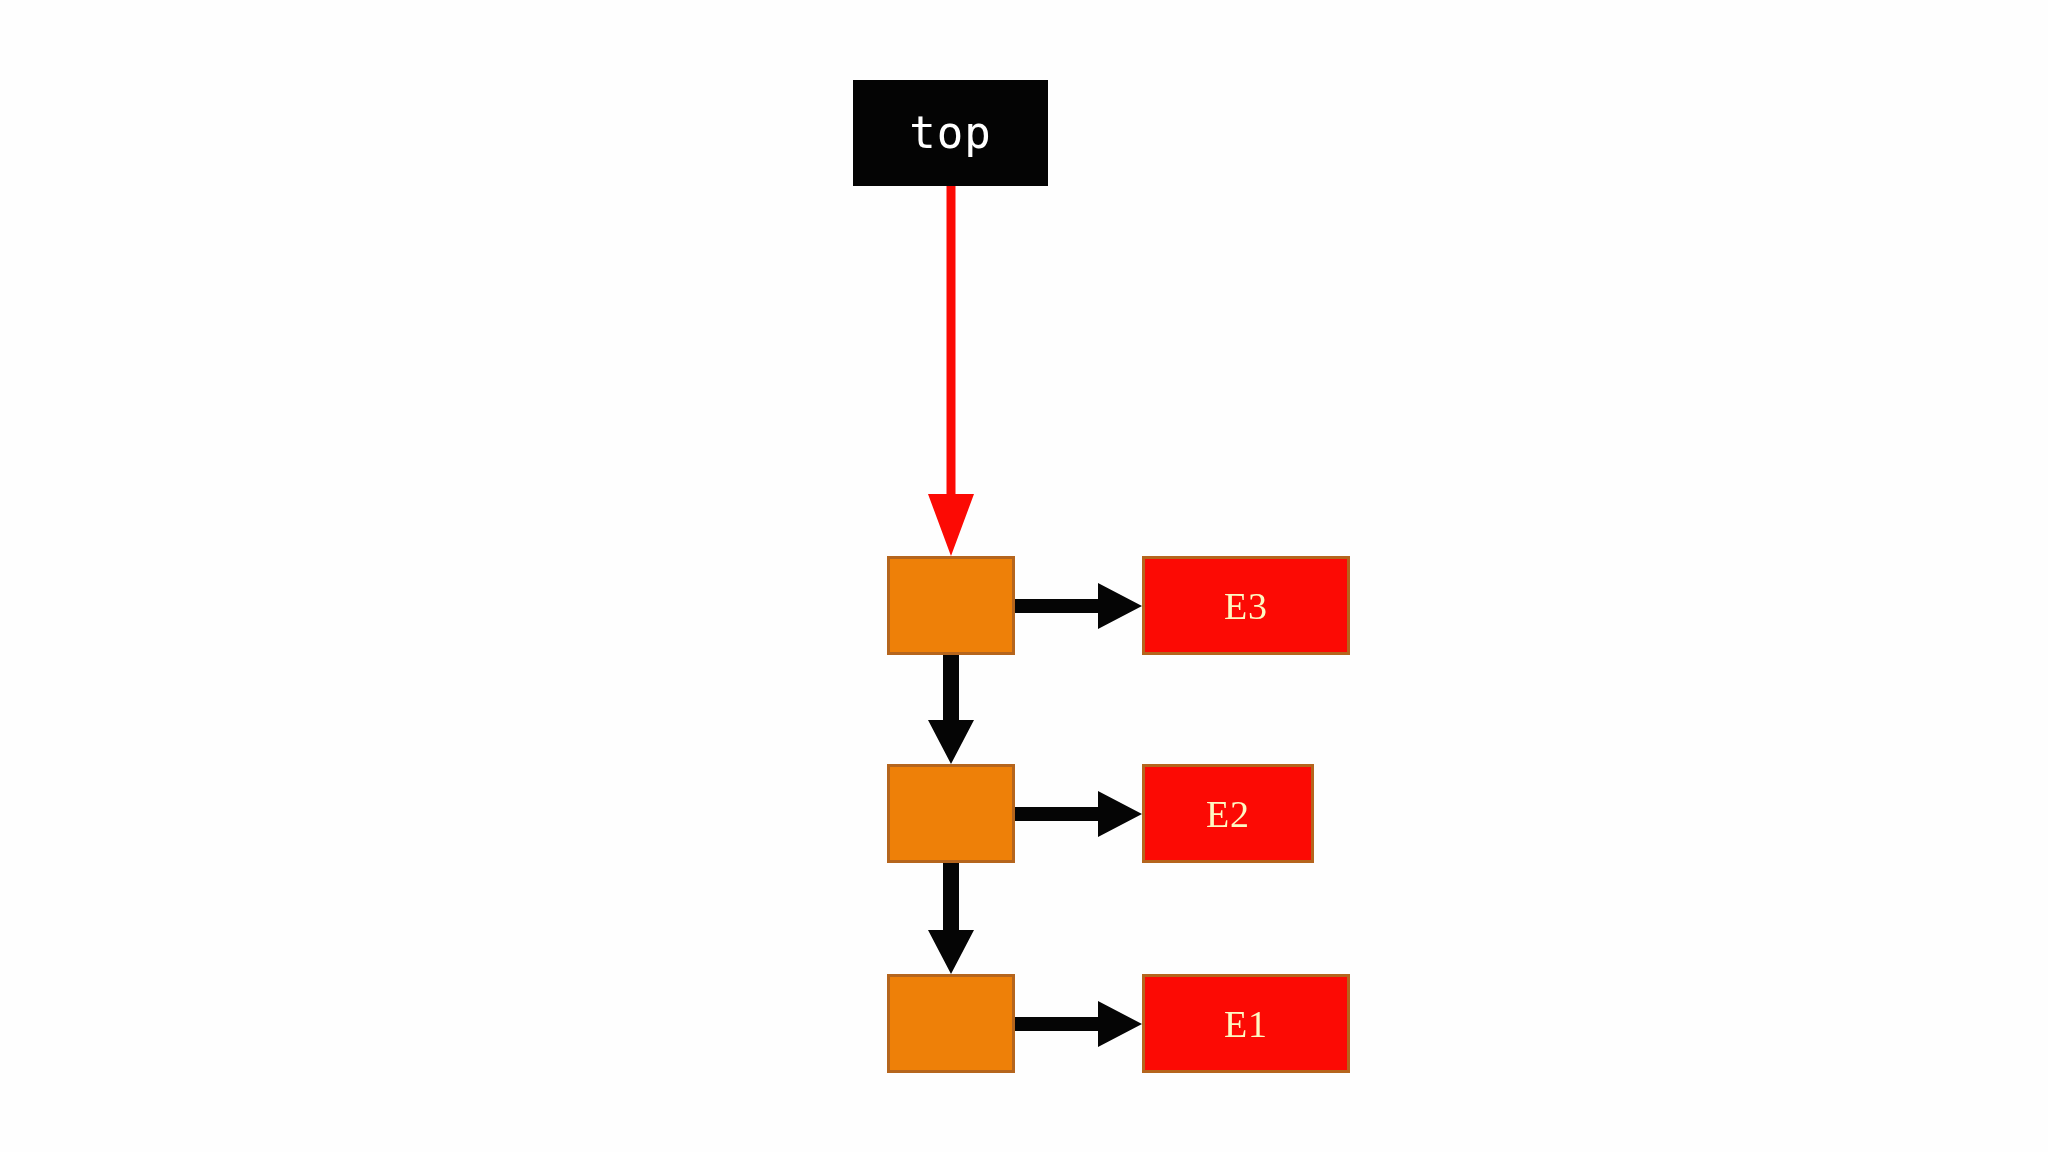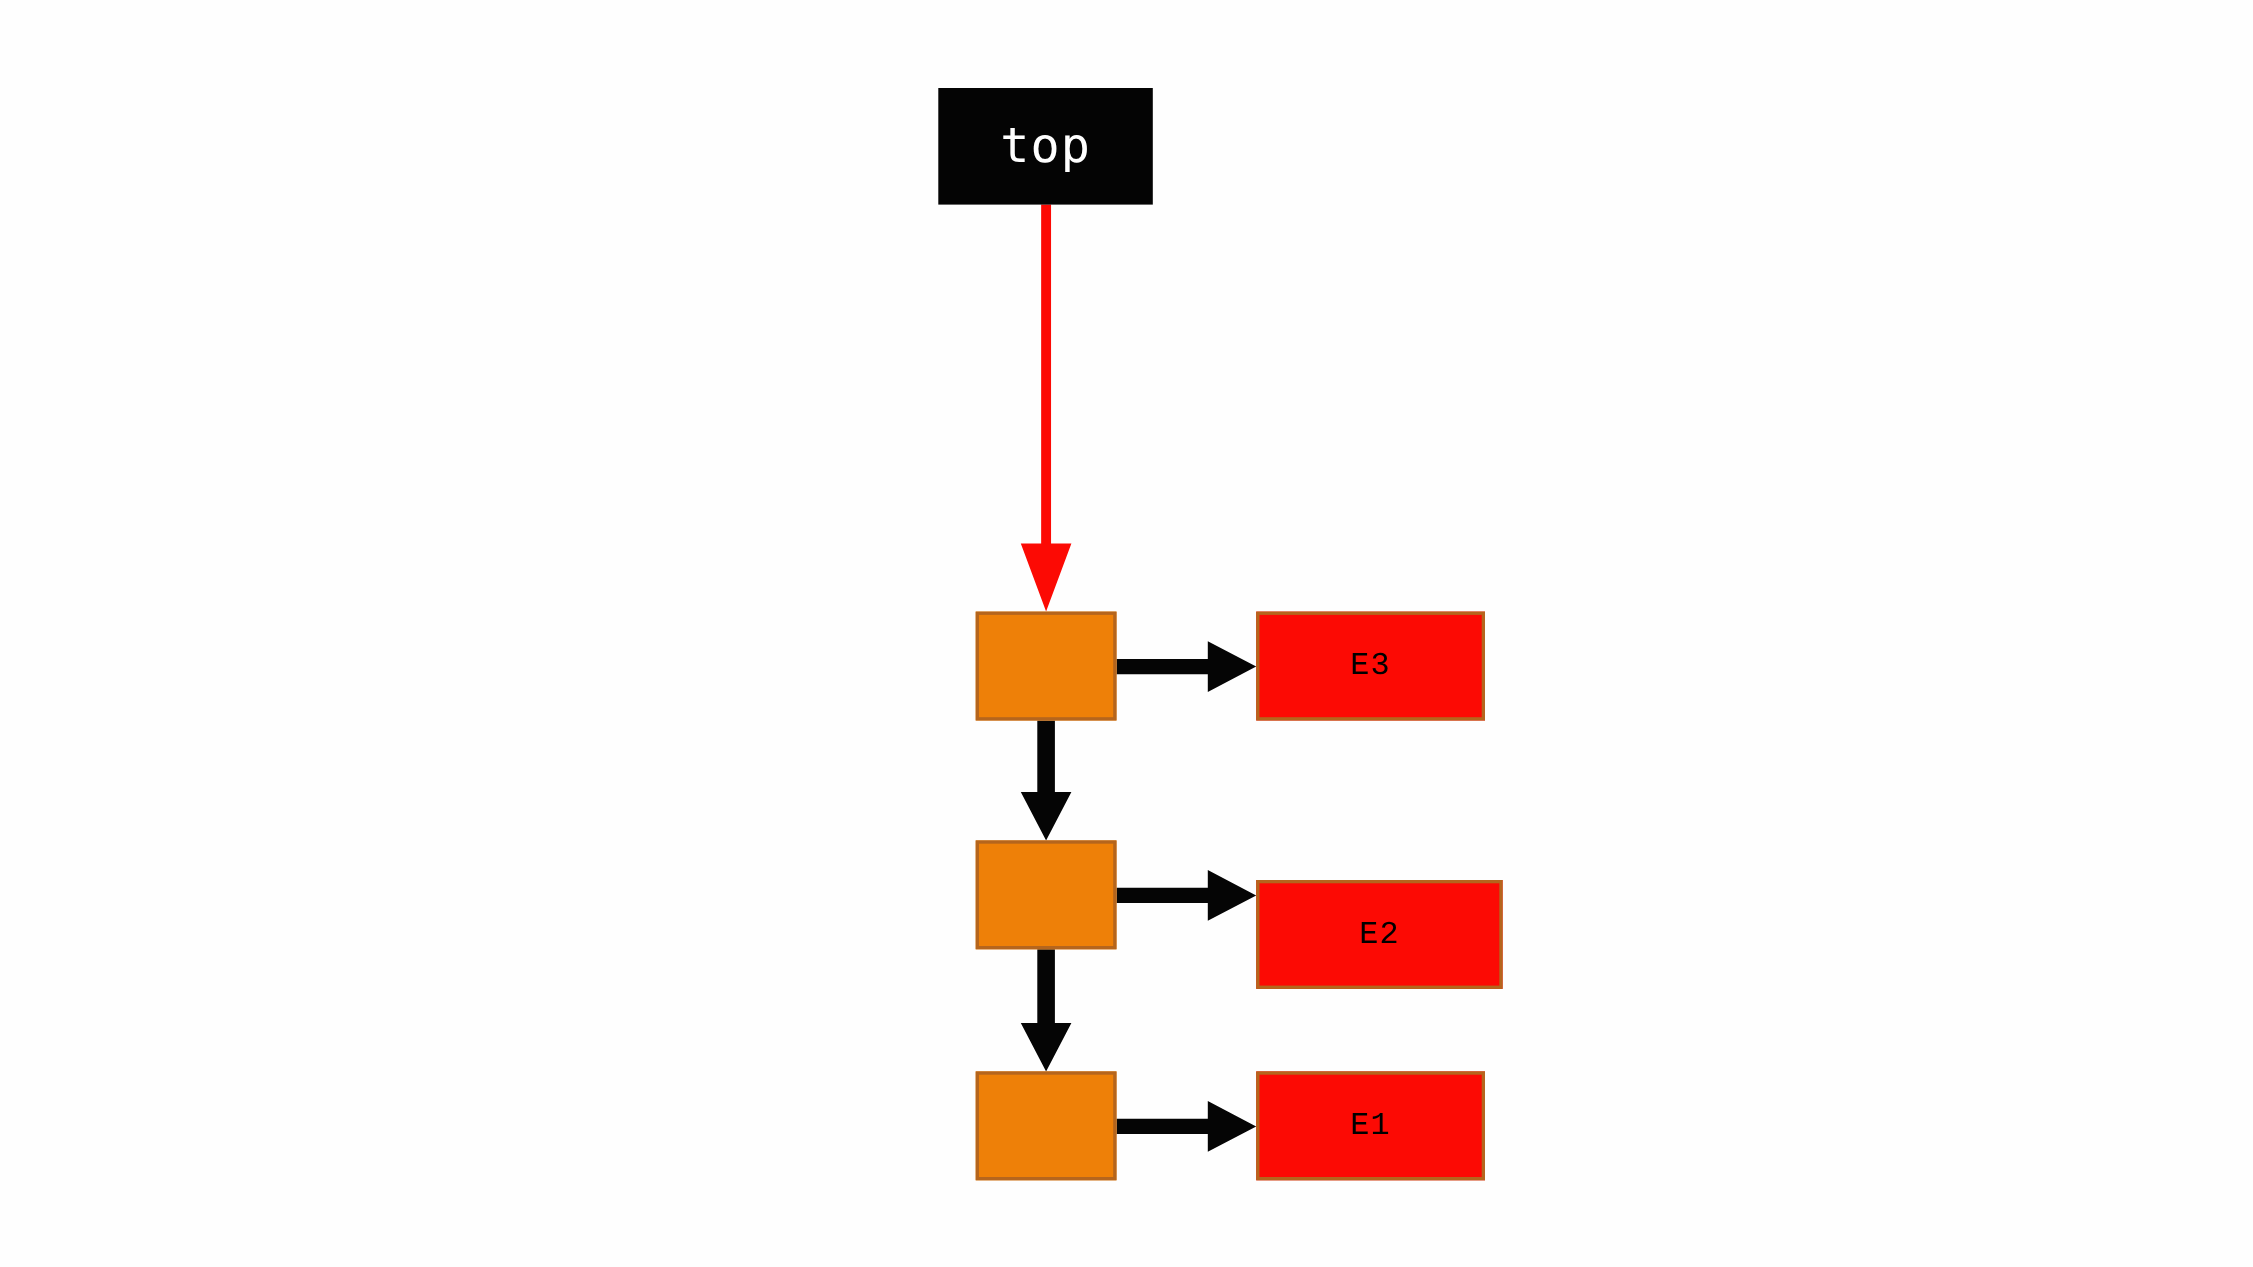--- a/index.html
+++ b/index.html
@@ -44,23 +44,23 @@
   }
   .node-stage .node-label {
     color: #ffffff;
     font-size: 34px;
   }
   .node-event {
     background: #fc0a04;
     border: 3px solid #b5651d;
   }
   .node-event .node-label {
-    color: #000000;
-    font-family: Liberation Mono, monospace;
-    font-size: 29px;
+    color: #fef9c3;
+    font-family: Liberation Serif, serif;
+    font-size: 38px;
     letter-spacing: 1px;
   }
   .edge-layer {
     position: absolute;
     left: 0;
     top: 0;
     width: 2048px;
     height: 1152px;
     pointer-events: none;
   }
@@ -100,21 +100,21 @@
   </div>
 
   <div class="node node-event" id="node-event3" style="left: 1142px; top: 556px; width: 208px; height: 99px; background: rgb(252, 10, 4); border-color: rgb(181, 101, 29);">
     <span class="node-label">E3</span>
   </div>
 
   <div class="node node-stage" id="node-stage2" style="left: 887px; top: 764px; width: 128px; height: 99px; background: rgb(238, 128, 8); border-color: rgb(181, 101, 29);">
     <span class="node-label"></span>
   </div>
 
-  <div class="node node-event" id="node-event2" style="left: 1142px; top: 764px; width: 224px; height: 99px; background: rgb(252, 10, 4); border-color: rgb(181, 101, 29); margin-top: 36px;">
+  <div class="node node-event" id="node-event2" style="left: 1142px; top: 764px; width: 172px; height: 99px; background: rgb(252, 10, 4); border-color: rgb(181, 101, 29);">
     <span class="node-label">E2</span>
   </div>
 
   <div class="node node-stage" id="node-stage1" style="left: 887px; top: 974px; width: 128px; height: 99px; background: rgb(238, 128, 8); border-color: rgb(181, 101, 29);">
     <span class="node-label"></span>
   </div>
 
   <div class="node node-event" id="node-event1" style="left: 1142px; top: 974px; width: 208px; height: 99px; background: rgb(252, 10, 4); border-color: rgb(181, 101, 29); text-align: right;">
     <span class="node-label">E1</span>
   </div>

